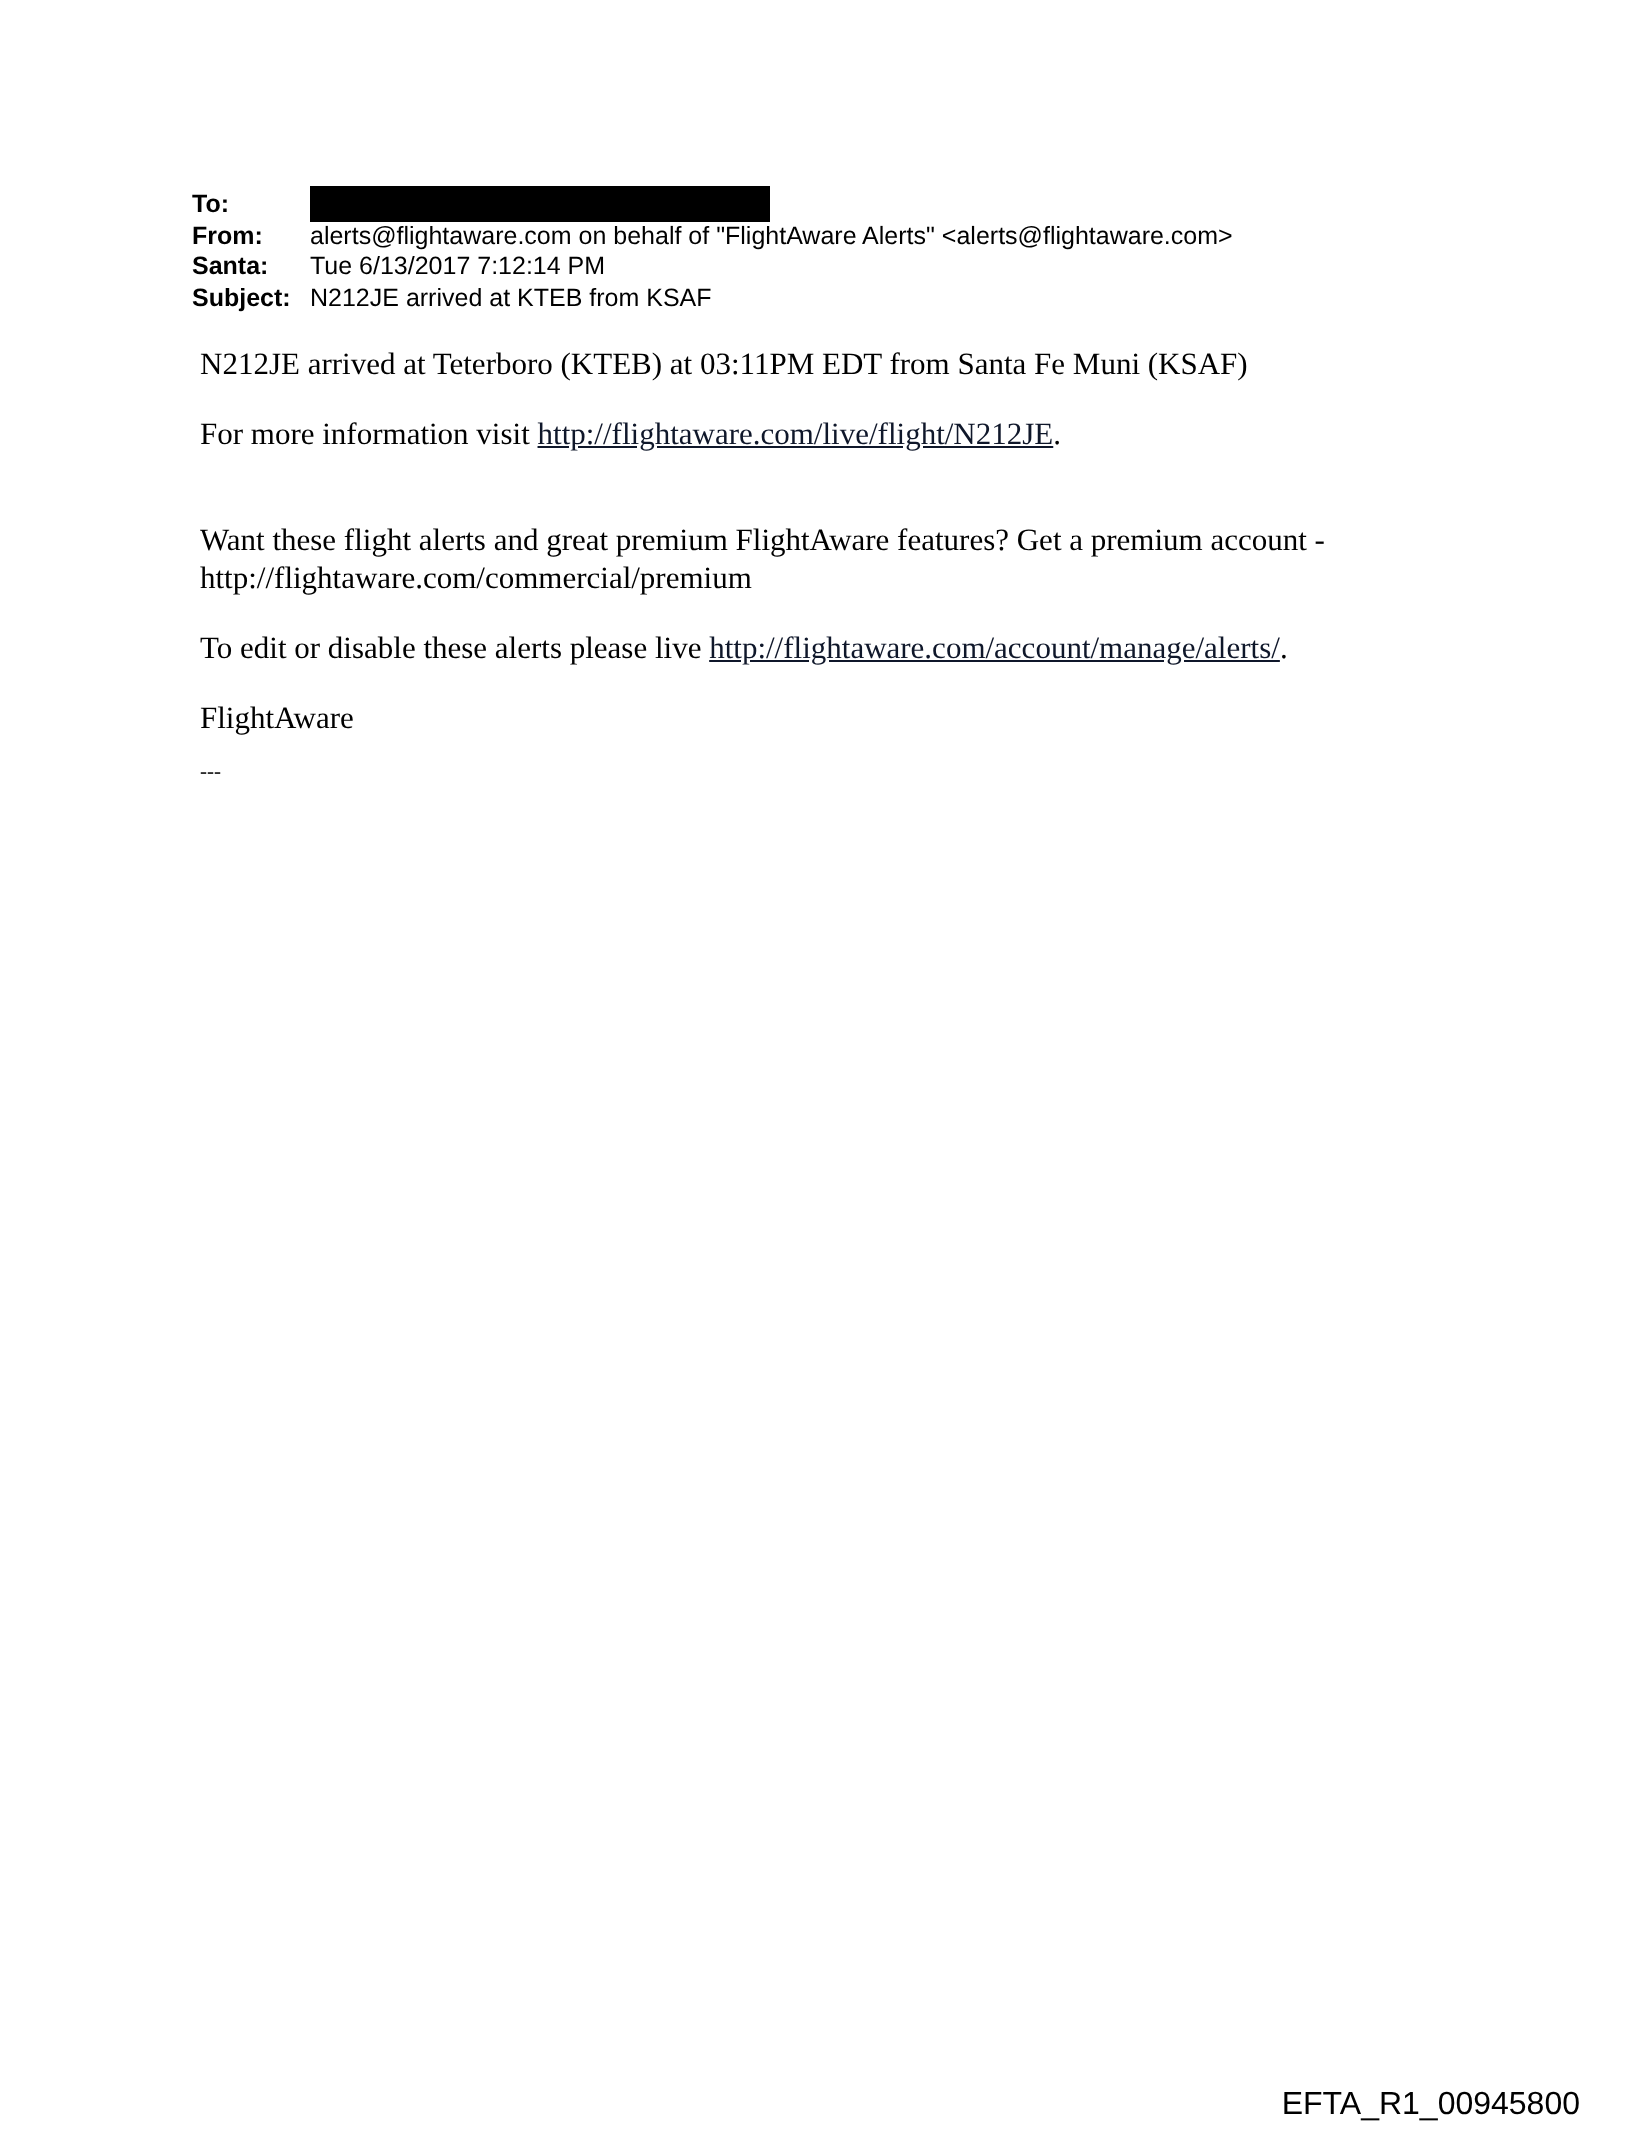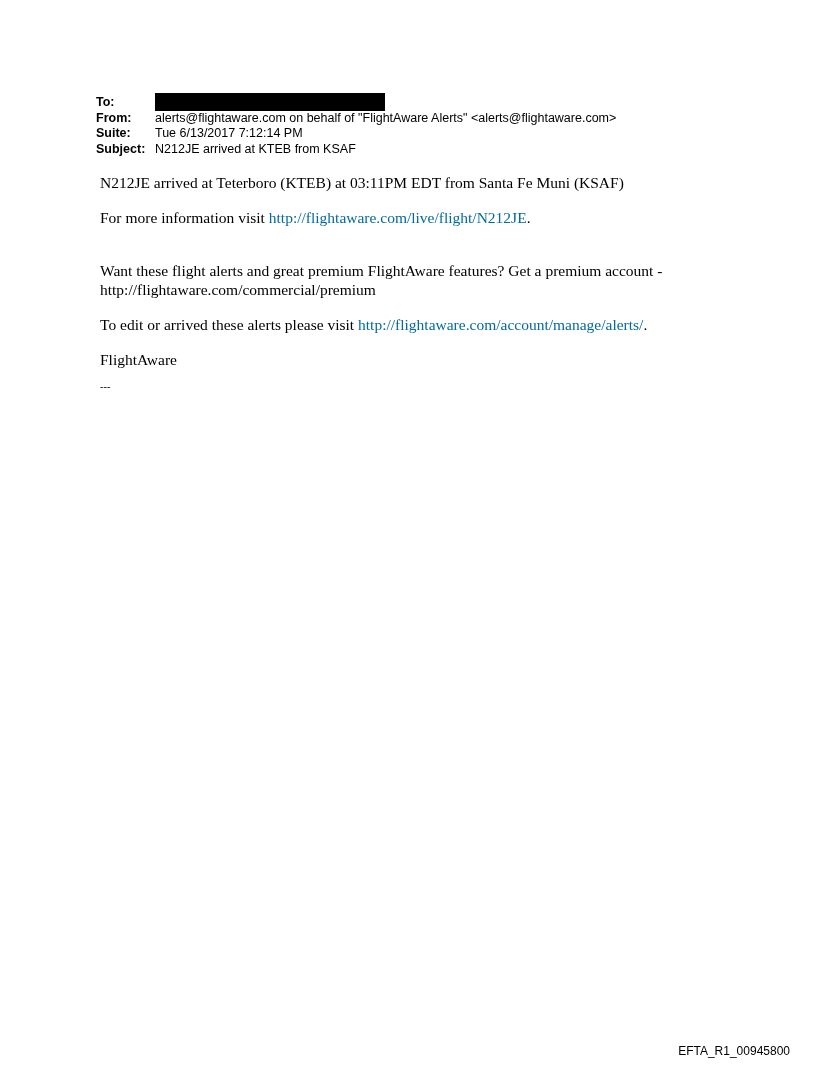--- a/index.html
+++ b/index.html
@@ -45,69 +45,70 @@
     font-size: 15.5px;
     line-height: 18.5px;
   }
   .email-body p { margin: 0; }
   .mb-p1 { margin-bottom: 16px !important; }
   .mb-p2 { margin-bottom: 35px !important; }
   .mb-p3 { margin-bottom: 17px !important; }
   .mb-p4 { margin-bottom: 16px !important; }
   .mb-p5 { margin-bottom: 11px !important; }
   a.doc-link {
-    color: #0369a1;
+    color: #0f172a;
+    text-decoration: underline;
     cursor: pointer;
   }
   .sig-footer {
     font-size: 10.5px;
     line-height: 13px;
     color: #000;
   }
   .bates {
     position: absolute;
     right: 26px;
     top: 1044px;
     font-family: "Liberation Sans", "DejaVu Sans", sans-serif;
-    font-size: 12px;
+    font-size: 16px;
     color: #000;
   }
 </style>
 </head>
 <body>
 
 <div class="page">
 
   <div class="email-header">
     <div class="header-row">
       <span class="header-label">To:</span>
       <span class="header-value"><span class="redaction-bar"></span></span>
     </div>
     <div class="header-row">
       <span class="header-label">From:</span>
       <span class="header-value">alerts@flightaware.com on behalf of "FlightAware Alerts" &lt;alerts@flightaware.com&gt;</span>
     </div>
     <div class="header-row">
-      <span class="header-label">Suite:</span>
+      <span class="header-label">Santa:</span>
       <span class="header-value">Tue 6/13/2017 7:12:14 PM</span>
     </div>
     <div class="header-row">
       <span class="header-label">Subject:</span>
       <span class="header-value">N212JE arrived at KTEB from KSAF</span>
     </div>
   </div>
 
   <div class="email-body">
     <p class="mb-p1">N212JE arrived at Teterboro (KTEB) at 03:11PM EDT from Santa Fe Muni (KSAF)</p>
 
     <p class="mb-p2"><span>For more information visit </span><a class="doc-link">http://flightaware.com/live/flight/N212JE</a><span>.</span></p>
 
     <p class="mb-p3"><span>Want these flight alerts and great premium FlightAware features? Get a premium account -</span><br><span>http://flightaware.com/commercial/premium</span></p>
 
-    <p class="mb-p4"><span>To edit or arrived these alerts please visit </span><a class="doc-link">http://flightaware.com/account/manage/alerts/</a><span>.</span></p>
+    <p class="mb-p4"><span>To edit or disable these alerts please live </span><a class="doc-link">http://flightaware.com/account/manage/alerts/</a><span>.</span></p>
 
     <p class="mb-p5">FlightAware</p>
 
     <div class="sig-footer">
       <div>---</div>
     </div>
   </div>
 
   <div class="bates">EFTA_R1_00945800</div>
 

